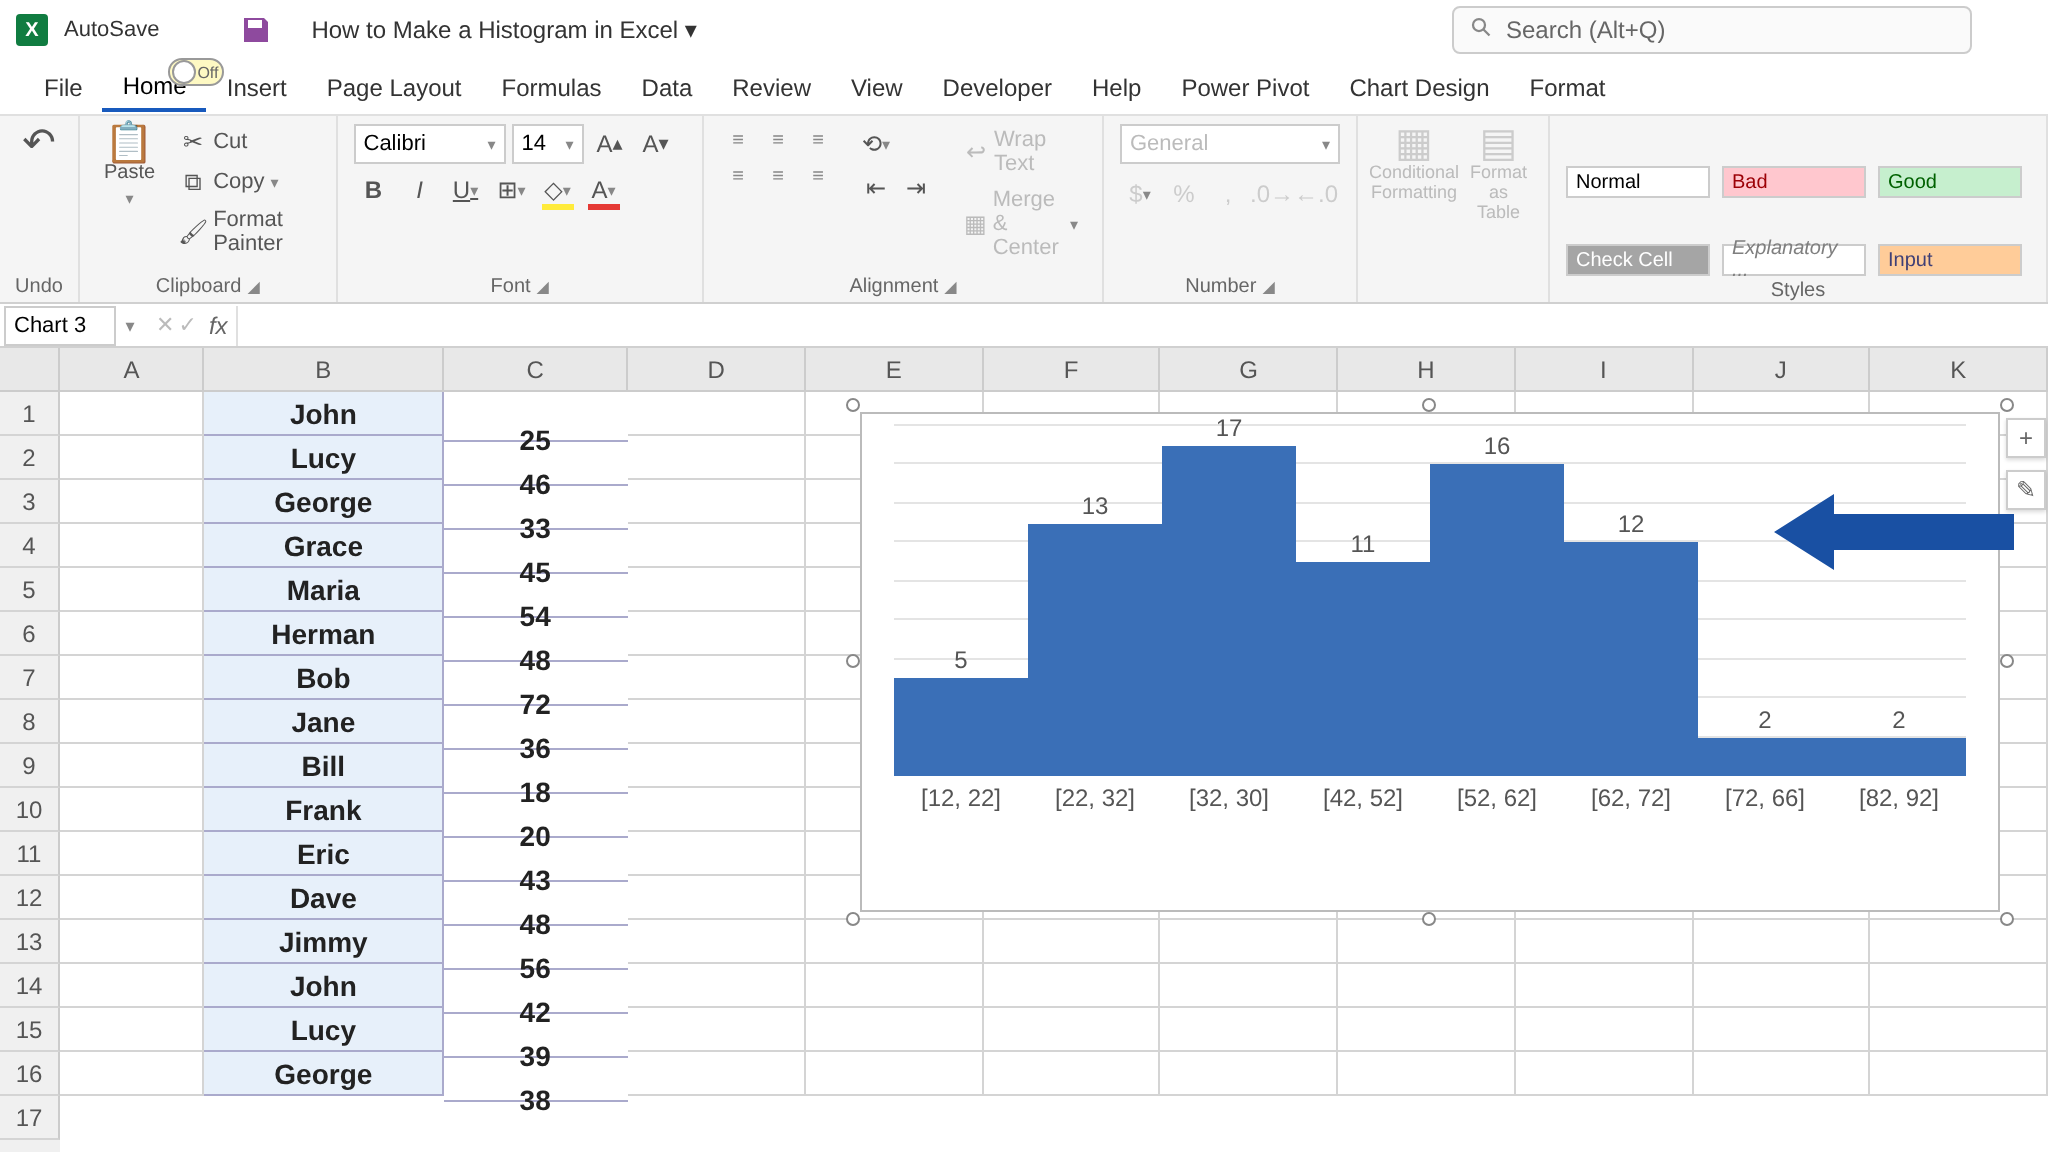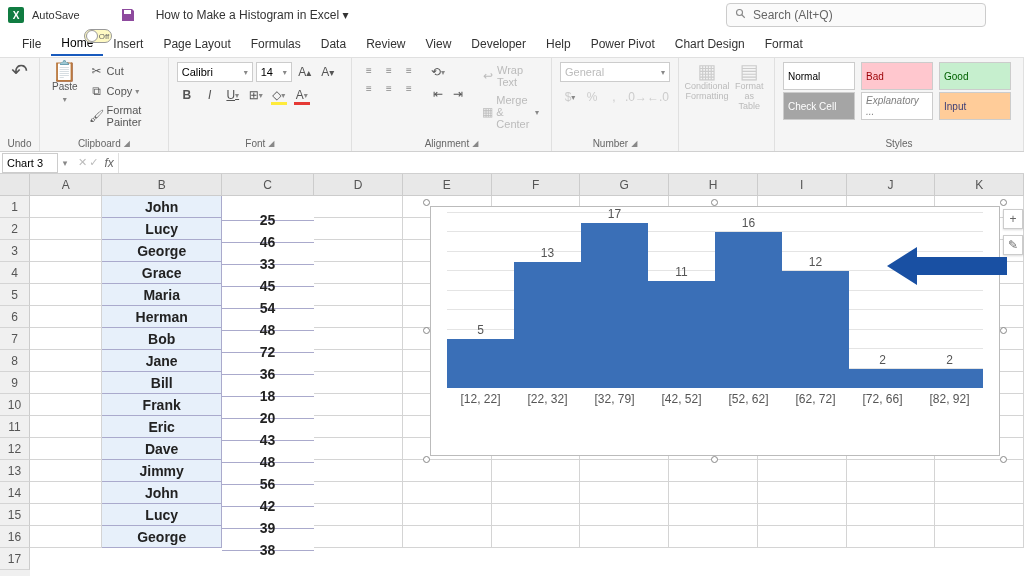--- a/index.html
+++ b/index.html
@@ -32,21 +32,21 @@
 .ico { width: 14px; height: 14px; display: inline-flex; align-items: center; justify-content: center; font-size: 12px; }
 .font-row { display: flex; gap: 3px; align-items: center; margin-bottom: 3px; }
 .font-sel { width: 76px; height: 20px; border: 1px solid #ccc; background: #fff; font-size: 11px; padding: 0 4px; display: flex; align-items: center; justify-content: space-between; }
 .size-sel { width: 36px; height: 20px; border: 1px solid #ccc; background: #fff; font-size: 11px; padding: 0 4px; display: flex; align-items: center; justify-content: space-between; }
 .fbtn { width: 20px; height: 20px; display: flex; align-items: center; justify-content: center; font-size: 12px; color: #555; }
 .fbtn.bold { font-weight: bold; }
 .fbtn.italic { font-style: italic; }
 .fbtn.under { text-decoration: underline; }
 .align-grid { display: grid; grid-template-columns: repeat(3, 18px); gap: 2px; }
 .align-btn { width: 18px; height: 16px; display: flex; align-items: center; justify-content: center; color: #888; font-size: 10px; }
-.style-cell { width: 72px; height: 28px; border: 1px solid #ccc; font-size: 10px; display: flex; align-items: center; padding: 0 4px; }
+.style-cell { width: 72px; height: 16px; border: 1px solid #ccc; font-size: 10px; display: flex; align-items: center; padding: 0 4px; margin-top: 21px; }
 
 .namebox-row { height: 22px; display: flex; align-items: center; border-bottom: 1px solid #d0d0d0; }
 .namebox { width: 56px; height: 20px; border: 1px solid #ccc; margin-left: 2px; font-size: 11px; padding: 0 4px; display: flex; align-items: center; }
 .namebox-dd { width: 14px; color: #888; font-size: 9px; text-align: center; }
 .fx-btns { display: flex; gap: 2px; margin-left: 6px; color: #bbb; font-size: 11px; }
 .fx-label { font-style: italic; color: #666; margin-left: 6px; font-size: 12px; }
 .formula-bar { flex: 1; height: 20px; border-left: 1px solid #e0e0e0; margin-left: 4px; }
 
 .grid-area { position: relative; height: 402px; display: flex; }
 .row-headers { width: 30px; background: #f0f0f0; }
@@ -575,21 +575,21 @@
             </div>
             <div class="bar-slot" data-name="chart-bar">
               <div class="bar-label" data-name="bar-data-label" style="bottom: calc(11.1111% + 2px);">2</div>
               <div class="bar" style="height: 11.1111%; background: rgb(58, 111, 183);"></div>
             </div>
           </div>
         </div>
       <div class="axis-labels" id="axis-labels">
           <div class="axis-lbl" data-name="axis-category-label">[12, 22]</div>
           <div class="axis-lbl" data-name="axis-category-label">[22, 32]</div>
-          <div class="axis-lbl" data-name="axis-category-label">[32, 79]</div>
+          <div class="axis-lbl" data-name="axis-category-label">[32, 30]</div>
           <div class="axis-lbl" data-name="axis-category-label">[42, 52]</div>
           <div class="axis-lbl" data-name="axis-category-label">[52, 62]</div>
           <div class="axis-lbl" data-name="axis-category-label">[62, 72]</div>
           <div class="axis-lbl" data-name="axis-category-label">[72, 66]</div>
           <div class="axis-lbl" data-name="axis-category-label">[82, 92]</div>
         </div>
       <div class="arrow" data-name="arrow-annotation">
         <svg width="120" height="46">
             <polygon points="0,23 30,4 30,14 120,14 120,32 30,32 30,42" fill="#1950a3"></polygon>
           </svg>

